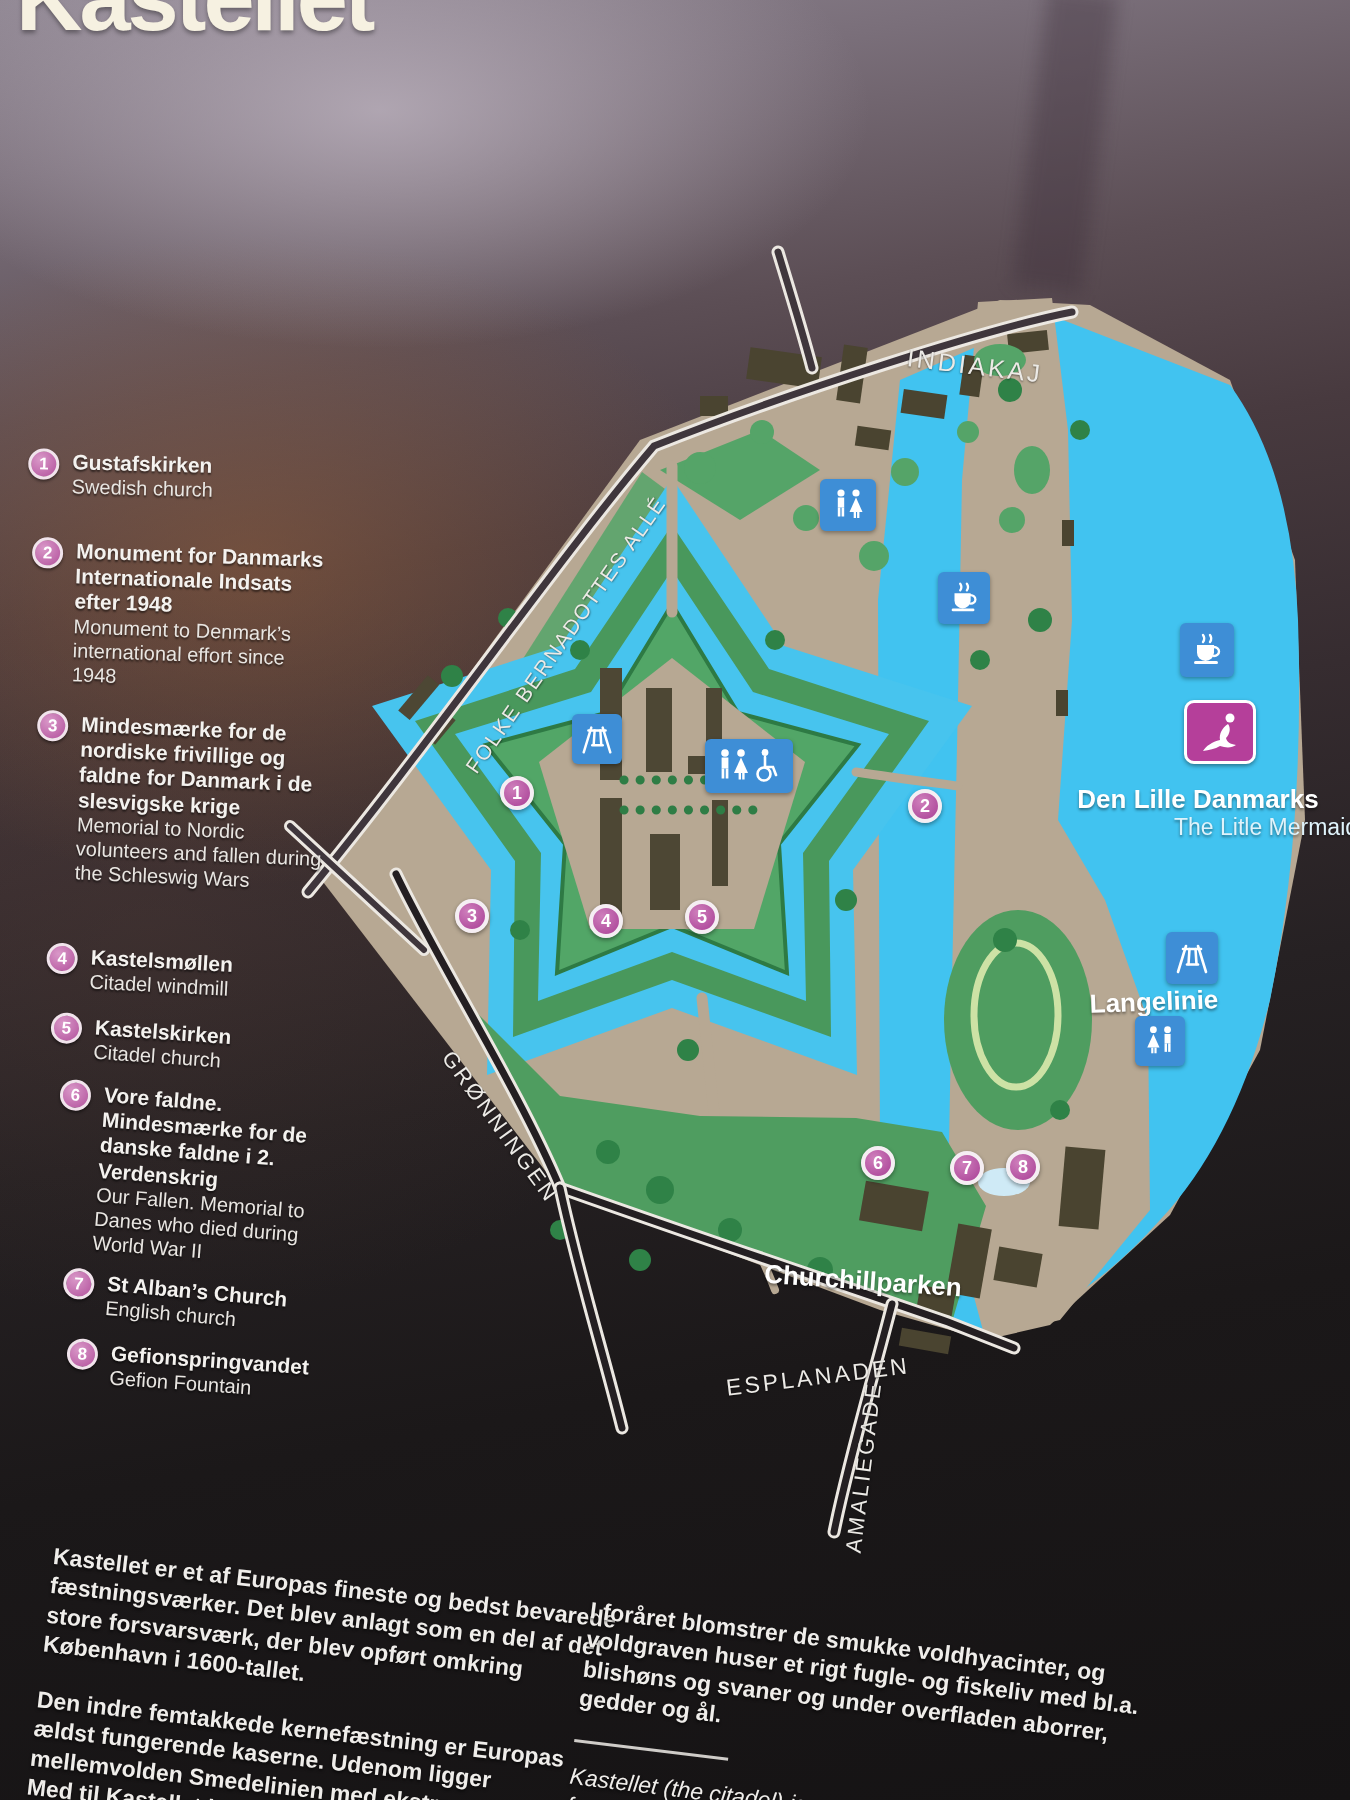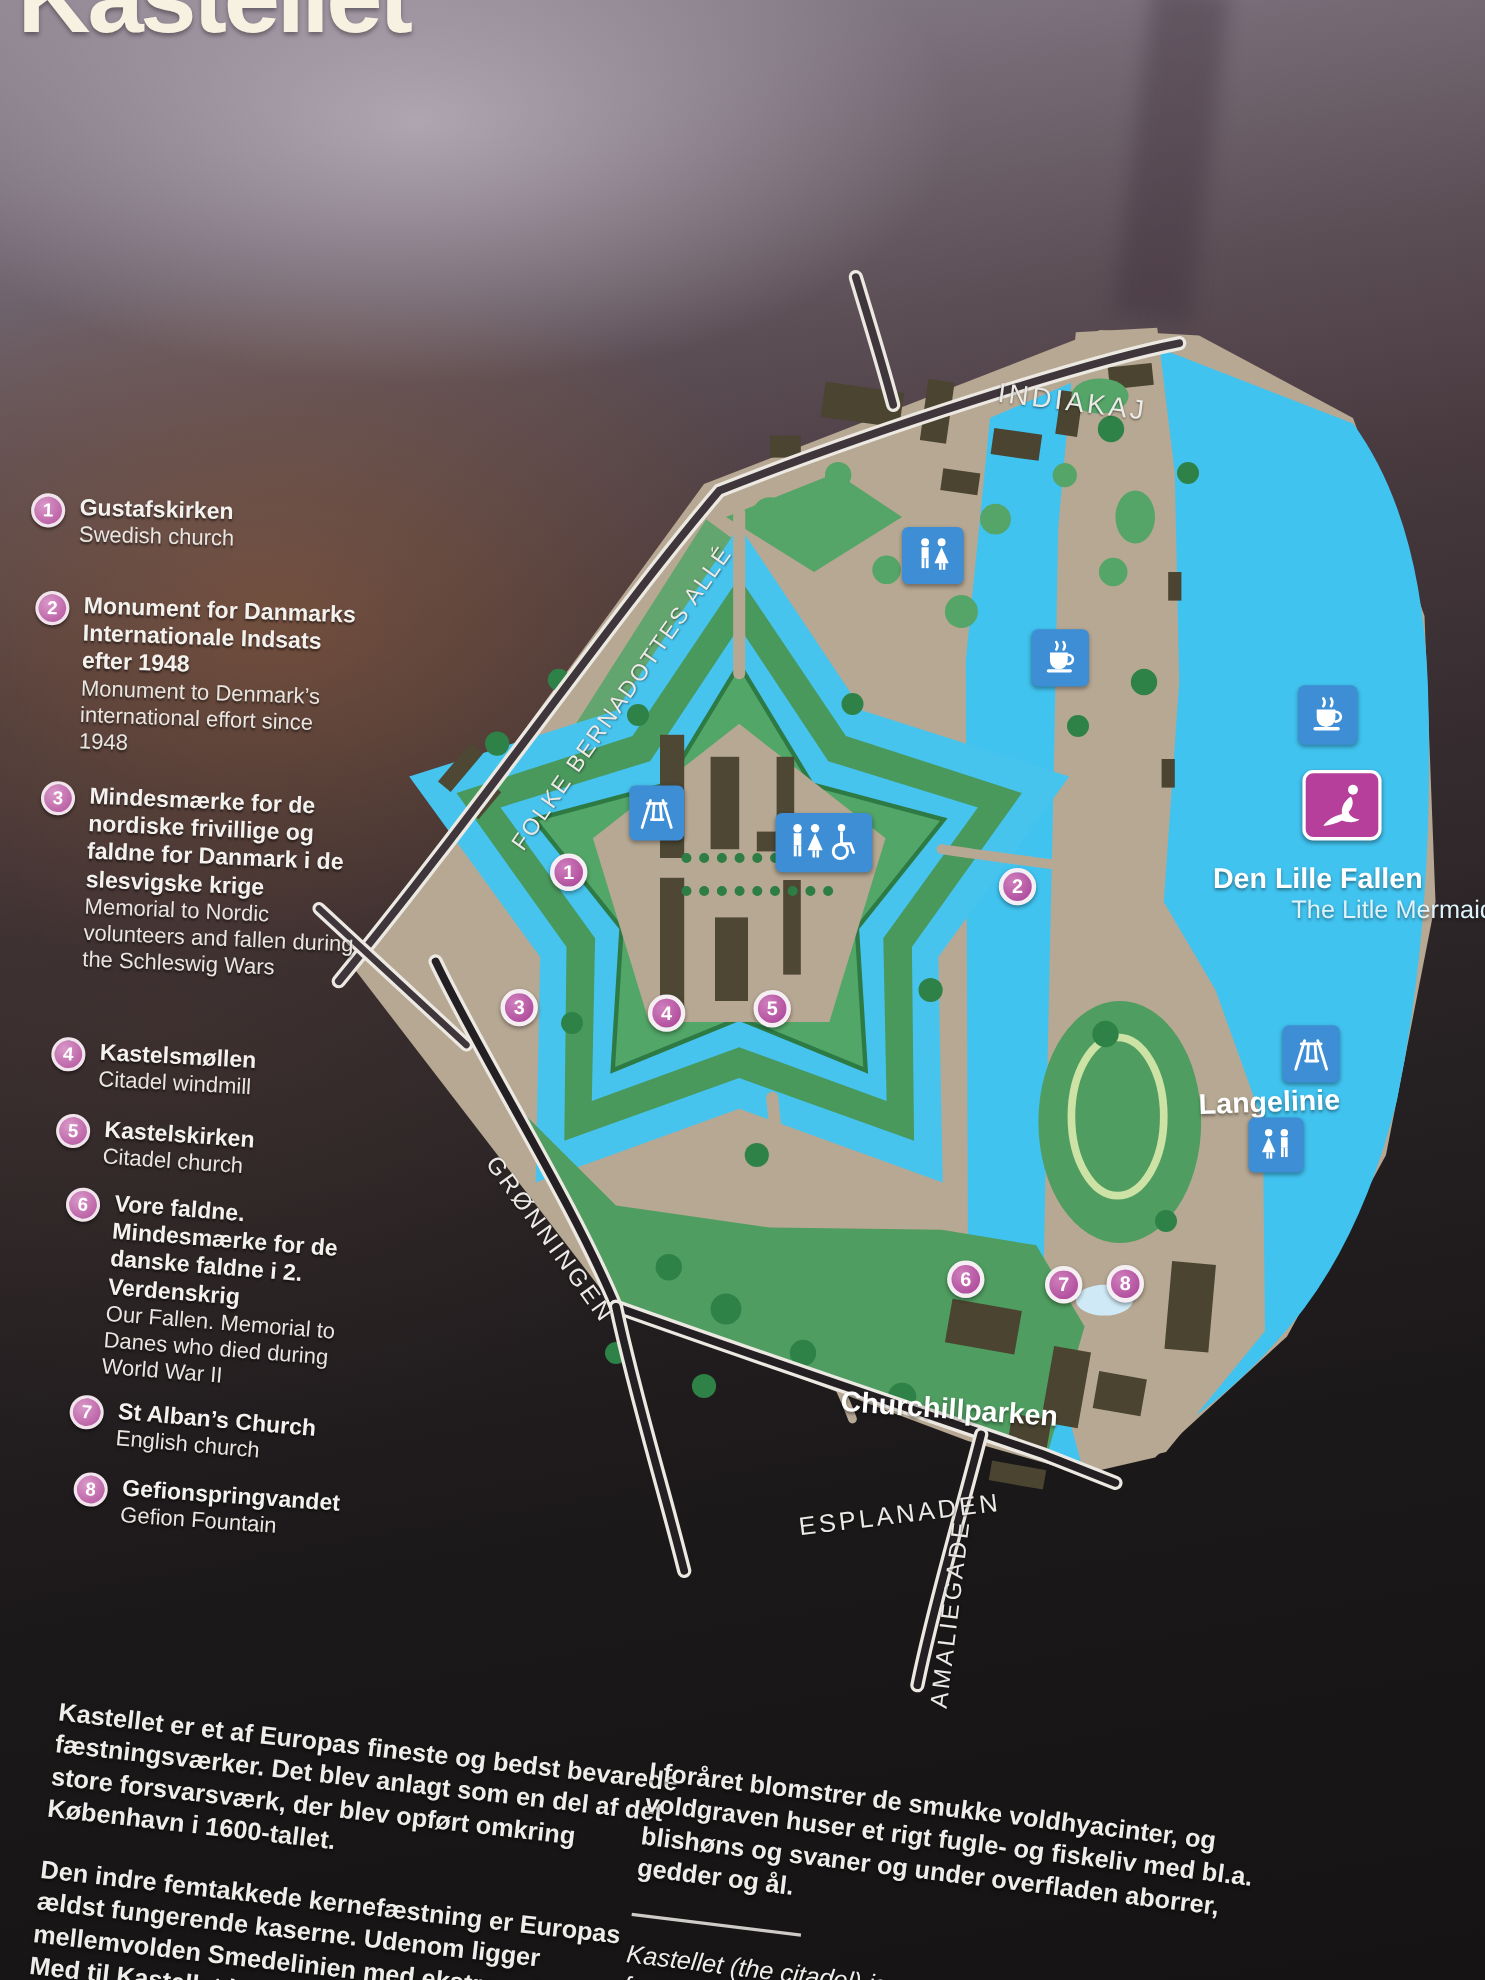--- a/index.html
+++ b/index.html
@@ -195,21 +195,21 @@
       <path d="M 560,1188 C 578,1272 602,1348 622,1428" stroke="#241f22" stroke-width="7"></path>
     </g>
   </svg>
 
   <span class="street" style="left:975px;top:366px;transform:translate(-50%,-50%) rotate(7deg);font-size:25px;">INDIAKAJ</span>
   <span class="street" style="left:566px;top:635px;transform:translate(-50%,-50%) rotate(-55deg);font-size:21px;letter-spacing:2px;">FOLKE BERNADOTTES ALLÉ</span>
   <span class="street" style="left:500px;top:1127px;transform:translate(-50%,-50%) rotate(54deg);font-size:22px;">GRØNNINGEN</span>
   <span class="street" style="left:818px;top:1377px;transform:translate(-50%,-50%) rotate(-7deg);">ESPLANADEN</span>
   <span class="street" style="left:864px;top:1467px;transform:translate(-50%,-50%) rotate(-83deg);font-size:22px;">AMALIEGADE</span>
 
-  <span class="maplabel" style="left:1198px;top:799px;transform:translate(-50%,-50%);">Den Lille Fallen</span>
+  <span class="maplabel" style="left:1198px;top:799px;transform:translate(-50%,-50%);">Den Lille Danmarks</span>
   <span class="maplabel sub" style="left:1246px;top:827px;transform:translate(-50%,-50%);margin-left:20px;">The Litle Mermaid</span>
   <span class="maplabel" style="left:1154px;top:1002px;transform:translate(-50%,-50%) rotate(-2deg);">Langelinie</span>
   <span class="maplabel" style="left:863px;top:1281px;transform:translate(-50%,-50%) rotate(4deg);">Churchillparken</span>
 
   <div class="icon-tile" style="left:820px;top:479px;width:56px;height:52px;">
     <svg width="40" height="36" viewBox="0 0 40 36" fill="#fff">
       <circle cx="13" cy="6" r="3.6"></circle>
         <rect x="9.8" y="10.5" width="6.4" height="10"></rect>
       <rect x="9.8" y="20.5" width="2.6" height="9"></rect>
         <rect x="13.6" y="20.5" width="2.6" height="9"></rect>

